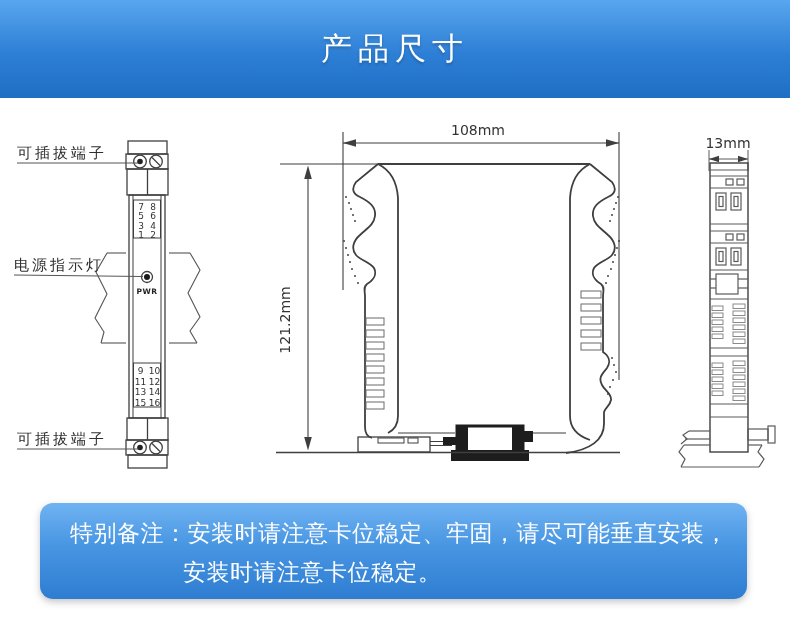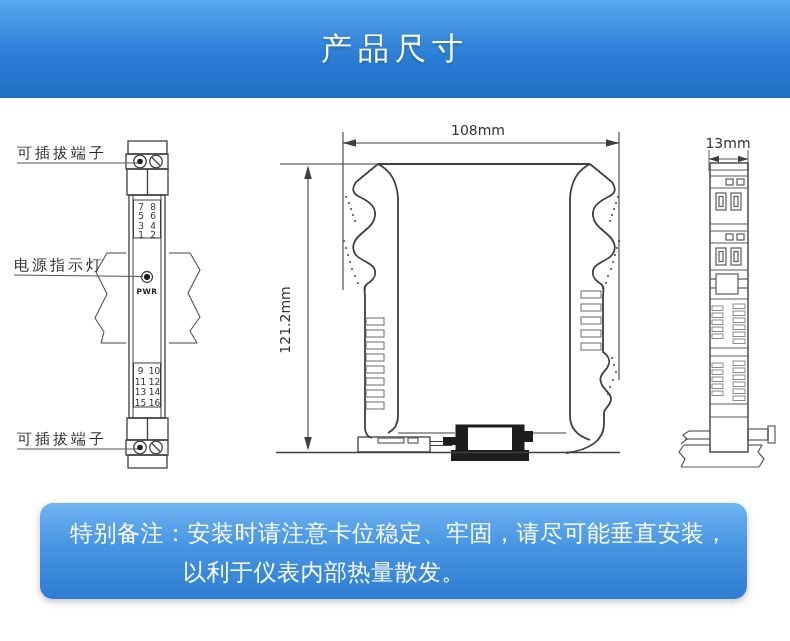--- a/index.html
+++ b/index.html
@@ -334,16 +334,16 @@
         <polyline points="684,445 679,452 685,459 681,467"></polyline>
         <line x1="681" y1="467" x2="759" y2="467"></line>
         <polyline points="759,467 764,459 758,452 762,445"></polyline>
       </g>
     </g>
   </svg>
   </div>
 
   <div id="note">
     <div class="l1">特别备注：安装时请注意卡位稳定、牢固，请尽可能垂直安装，</div>
-    <div class="l2">以利于仪表内部热量散发。</div>
+    <div class="l2">安装时请注意卡位稳定。</div>
   </div>
 
 </div>
 
 </body></html>

